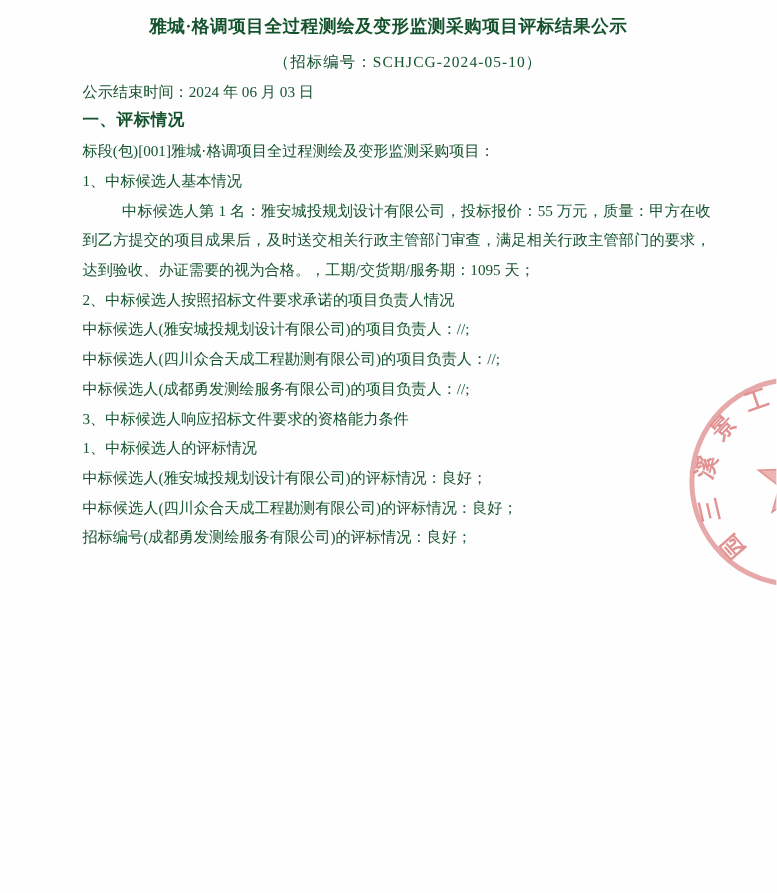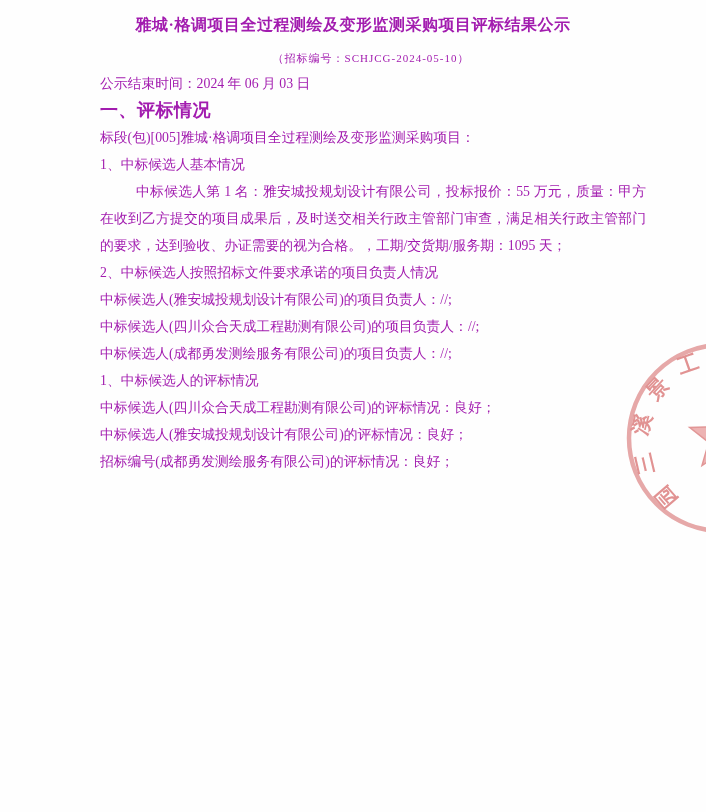--- a/index.html
+++ b/index.html
@@ -3,33 +3,33 @@
 <meta charset="utf-8">
 <style>
   html,body{margin:0;padding:0;background:#ffffff;}
   .page{
     position:relative;
     width:706px;height:812px;
     margin:0;
     background:#fefefe;
     overflow:hidden;
     font-family:"Liberation Serif","DejaVu Serif",serif;
-    color:#a21caf;
+    color:#14532d;
   }
   .head{padding-top:13px;text-align:center;}
   .doc-title{font-size:16px;font-weight:700;letter-spacing:.5px;line-height:24px;}
-  .doc-subtitle{font-size:11px;margin-top:9px;line-height:24px;letter-spacing:1px;margin-left:36px;}
+  .doc-subtitle{font-size:14px;margin-top:9px;line-height:24px;letter-spacing:1px;margin-left:36px;}
   .content{
-    margin-left:100px;margin-right:60px;
+    margin-left:75px;margin-right:60px;
     font-size:13.8px;line-height:27px;
     text-align:justify;text-justify:inter-character;
   }
   .content p,.content h2{margin:0;padding:0;}
   .deadline{margin-top:41px;}
-  .h-sec{font-size:18px;font-weight:700;line-height:27px;letter-spacing:.5px;}
+  .h-sec{font-size:15px;font-weight:700;line-height:27px;letter-spacing:.5px;}
   .sub{padding-left:26px;}
   .entry{padding-left:36px;}
   .para{text-indent:36px;}
   .stamp{
     position:absolute;left:608px;top:324px;
     width:228px;height:228px;
     opacity:.85;pointer-events:none;
   }
 </style>
 </head>
@@ -39,34 +39,35 @@
 
   <div class="head">
     <div class="doc-title">雅城·格调项目全过程测绘及变形监测采购项目评标结果公示</div>
     <div class="doc-subtitle">（招标编号：SCHJCG-2024-05-10）</div>
   </div>
 
   <div class="content">
     <p class="deadline">公示结束时间：2024 年 06 月 03 日</p>
 
     <h2 class="h-sec">一、评标情况</h2>
-    <p>标段(包)[005]雅城·格调项目全过程测绘及变形监测采购项目：</p>
+    <p>标段(包)[001]雅城·格调项目全过程测绘及变形监测采购项目：</p>
 
     <p class="sub">1、中标候选人基本情况</p>
     <p class="para">中标候选人第 1 名：雅安城投规划设计有限公司，投标报价：55 万元，质量：甲方在收到乙方提交的项目成果后，及时送交相关行政主管部门审查，满足相关行政主管部门的要求，达到验收、办证需要的视为合格。，工期/交货期/服务期：1095 天；</p>
 
     <p class="sub">2、中标候选人按照招标文件要求承诺的项目负责人情况</p>
     <p class="entry">中标候选人(雅安城投规划设计有限公司)的项目负责人：//;</p>
     <p class="entry">中标候选人(四川众合天成工程勘测有限公司)的项目负责人：//;</p>
     <p class="entry">中标候选人(成都勇发测绘服务有限公司)的项目负责人：//;</p>
 
+    <p class="sub">3、中标候选人响应招标文件要求的资格能力条件</p>
 
     <p class="sub">1、中标候选人的评标情况</p>
+    <p class="entry">中标候选人(雅安城投规划设计有限公司)的评标情况：良好；</p>
     <p class="entry">中标候选人(四川众合天成工程勘测有限公司)的评标情况：良好；</p>
-    <p class="entry">中标候选人(雅安城投规划设计有限公司)的评标情况：良好；</p>
     <p class="entry">招标编号(成都勇发测绘服务有限公司)的评标情况：良好；</p>
 
   </div>
 
   <svg class="stamp" width="228" height="228" viewBox="0 0 228 228" aria-hidden="true">
     <circle cx="114" cy="114" r="93" fill="none" stroke="#e29a9a" stroke-width="4.5"></circle>
     <path id="ringPath" d="M 71.5,174.6 A 74,74 0 1 1 156.5,174.6" fill="none"></path>
     <text font-size="21" font-weight="700" fill="#dd8080" letter-spacing="15">
       <textPath href="#ringPath">园三溪景工程项目管理</textPath>
     </text>

